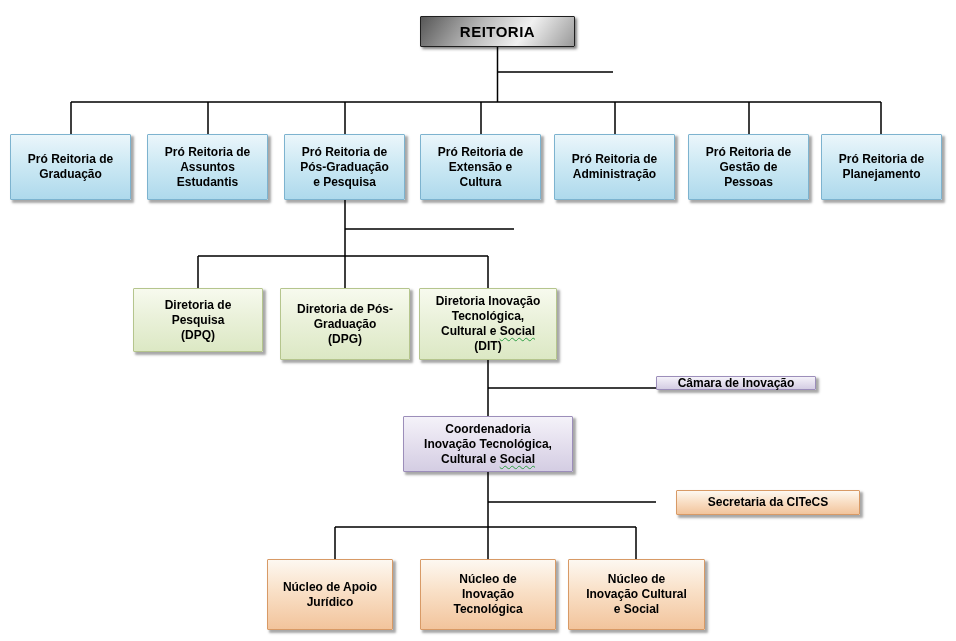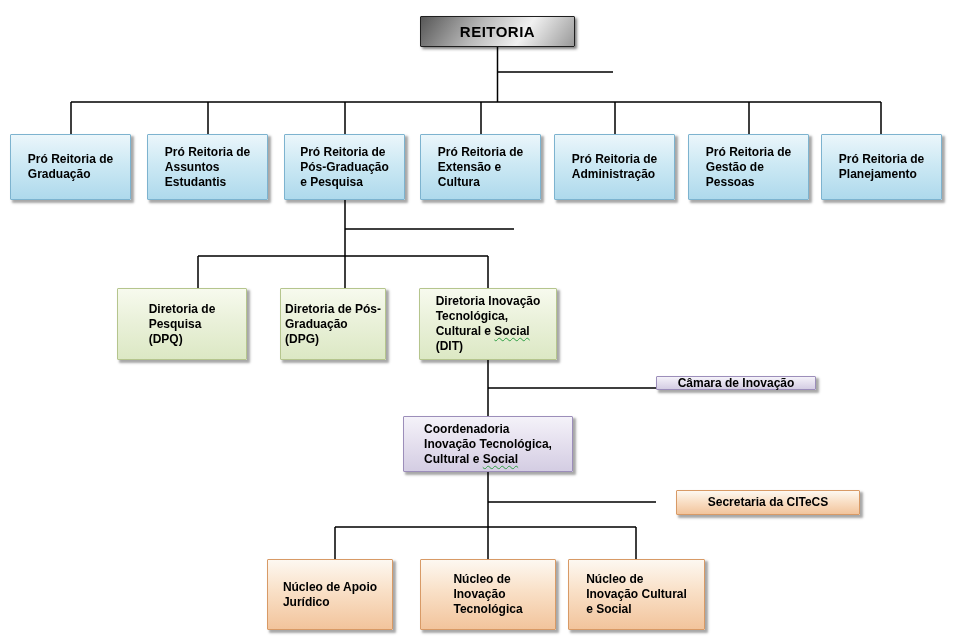--- a/index.html
+++ b/index.html
@@ -4,21 +4,21 @@
 <style>
   html,body{margin:0;padding:0;background:#ffffff;}
   .canvas{
     position:relative;width:956px;height:641px;background:#ffffff;
     font-family:"Liberation Sans",sans-serif;overflow:hidden;
   }
   .connectors{position:absolute;left:0;top:0;}
   .node{
     position:absolute;box-sizing:border-box;
     display:flex;align-items:center;justify-content:center;
-    text-align:left;font-weight:700;font-size:12px;line-height:15px;
+    text-align:center;font-weight:700;font-size:12px;line-height:15px;
     color:#000;white-space:pre-line;padding:2px 3px;border-radius:1px;
   }
   .metal{
     background:linear-gradient(125deg,#575757 0%,#b9b9b9 38%,#f1f1f1 66%,#999999 100%);
     border:1px solid #1f1f1f;
     box-shadow:2px 2px 3px rgba(0,0,0,.5);
   }
   .blue{
     background:linear-gradient(#ebf6fb 0%,#cde9f4 45%,#aed9ec 100%);
     border:1px solid #7db3cf;
@@ -94,25 +94,25 @@
 Administração</div>
 
   <div class="node blue" style="left:688px;top:134px;width:121px;height:66px">Pró Reitoria de
 Gestão de
 Pessoas</div>
 
   <div class="node blue" style="left:821px;top:134px;width:121px;height:66px">Pró Reitoria de
 Planejamento</div>
 
 
-  <div class="node green" style="left:117px;top:288px;width:130px;height:72px">Diretoria de
+  <div class="node green" style="left:133px;top:288px;width:130px;height:64px">Diretoria de
 Pesquisa
 (DPQ)</div>
 
-  <div class="node green" style="left:280px;top:288px;width:106px;height:72px">Diretoria de Pós-
+  <div class="node green" style="left:280px;top:288px;width:130px;height:72px">Diretoria de Pós-
 Graduação
 (DPG)</div>
 
   <div class="node green" style="left:419px;top:288px;width:138px;height:72px">
     <div><span>Diretoria Inovação
 Tecnológica,
 Cultural e </span><span class="misspell">Social</span><span>
 (DIT)</span></div>
   </div>
 

